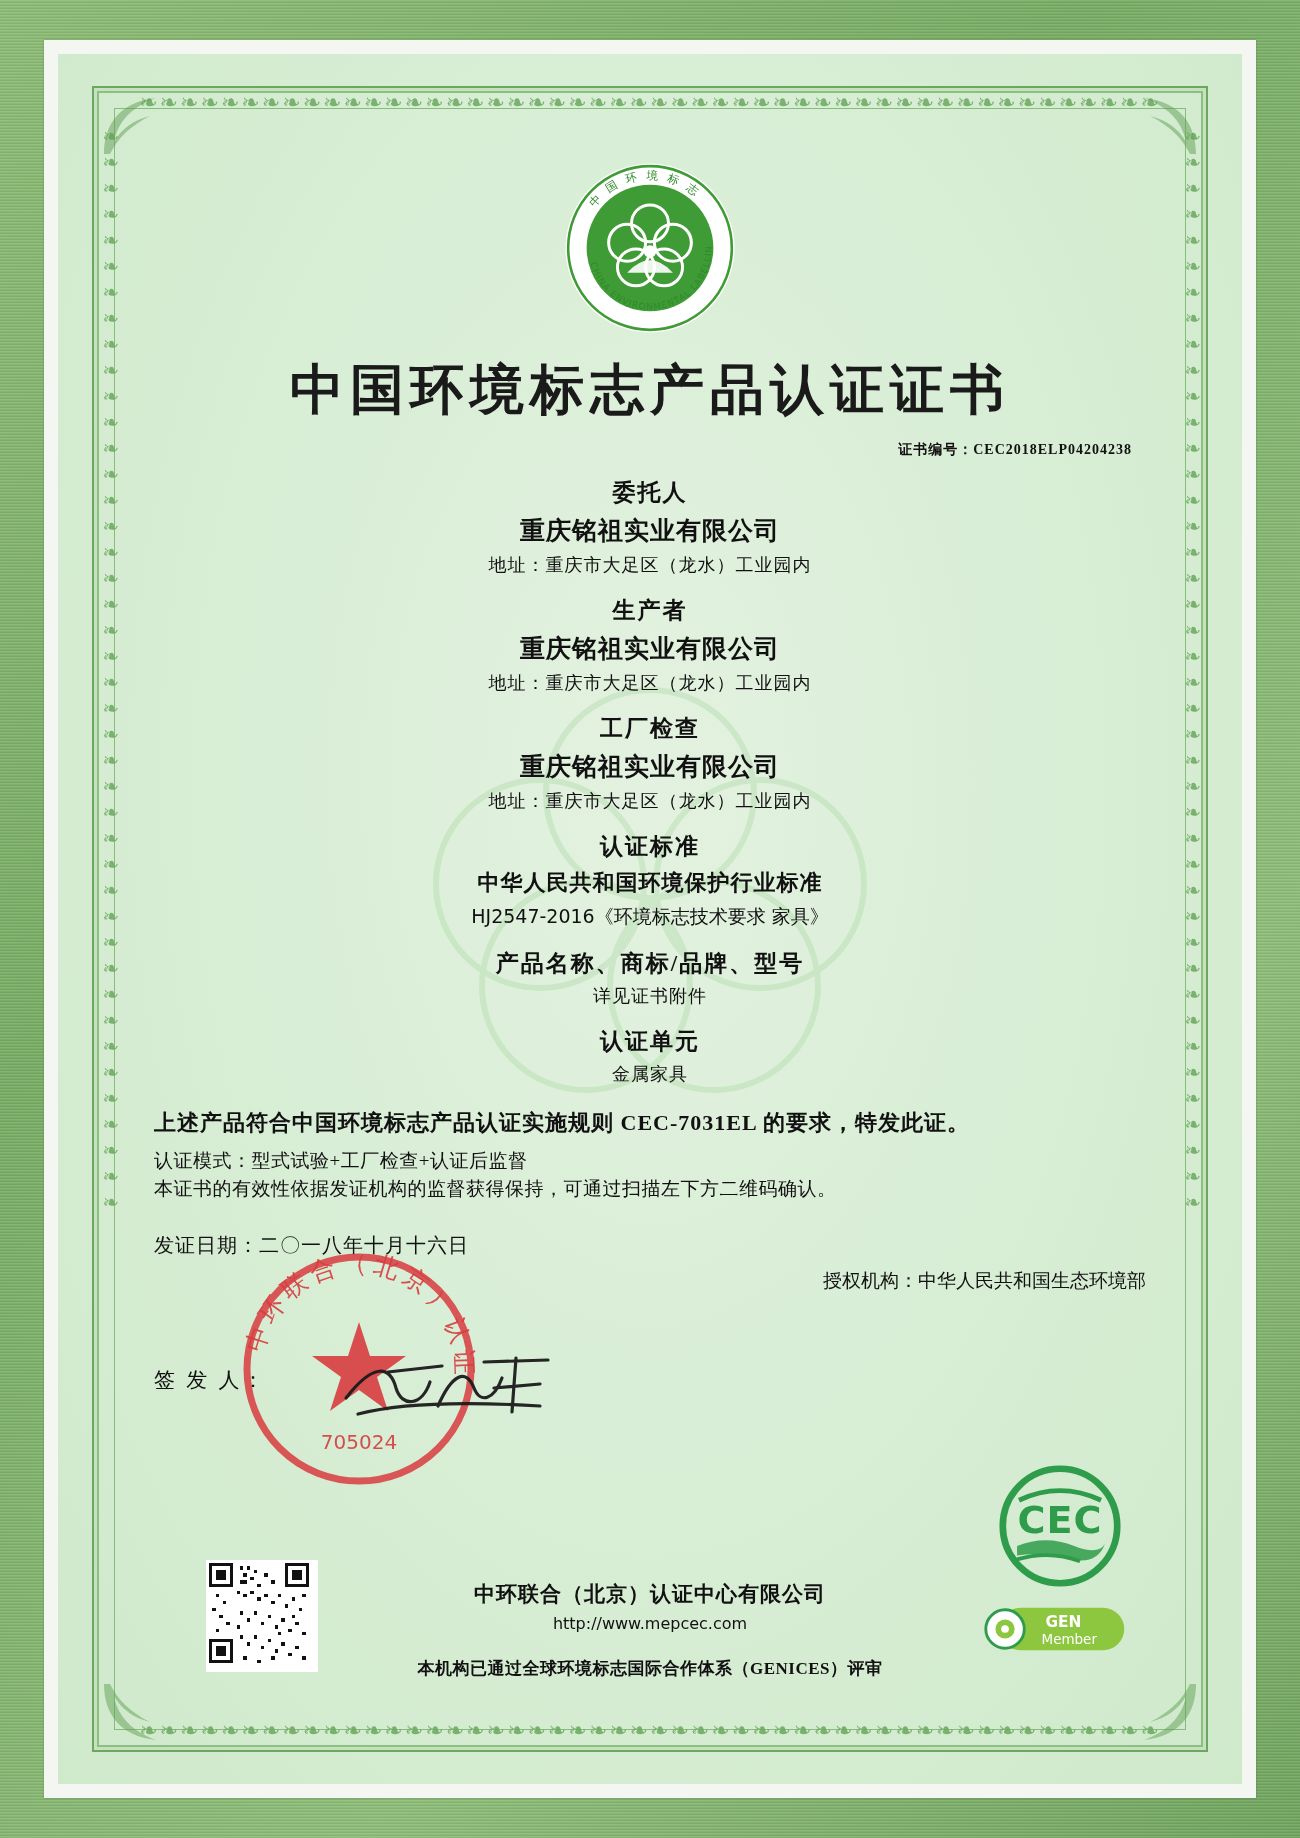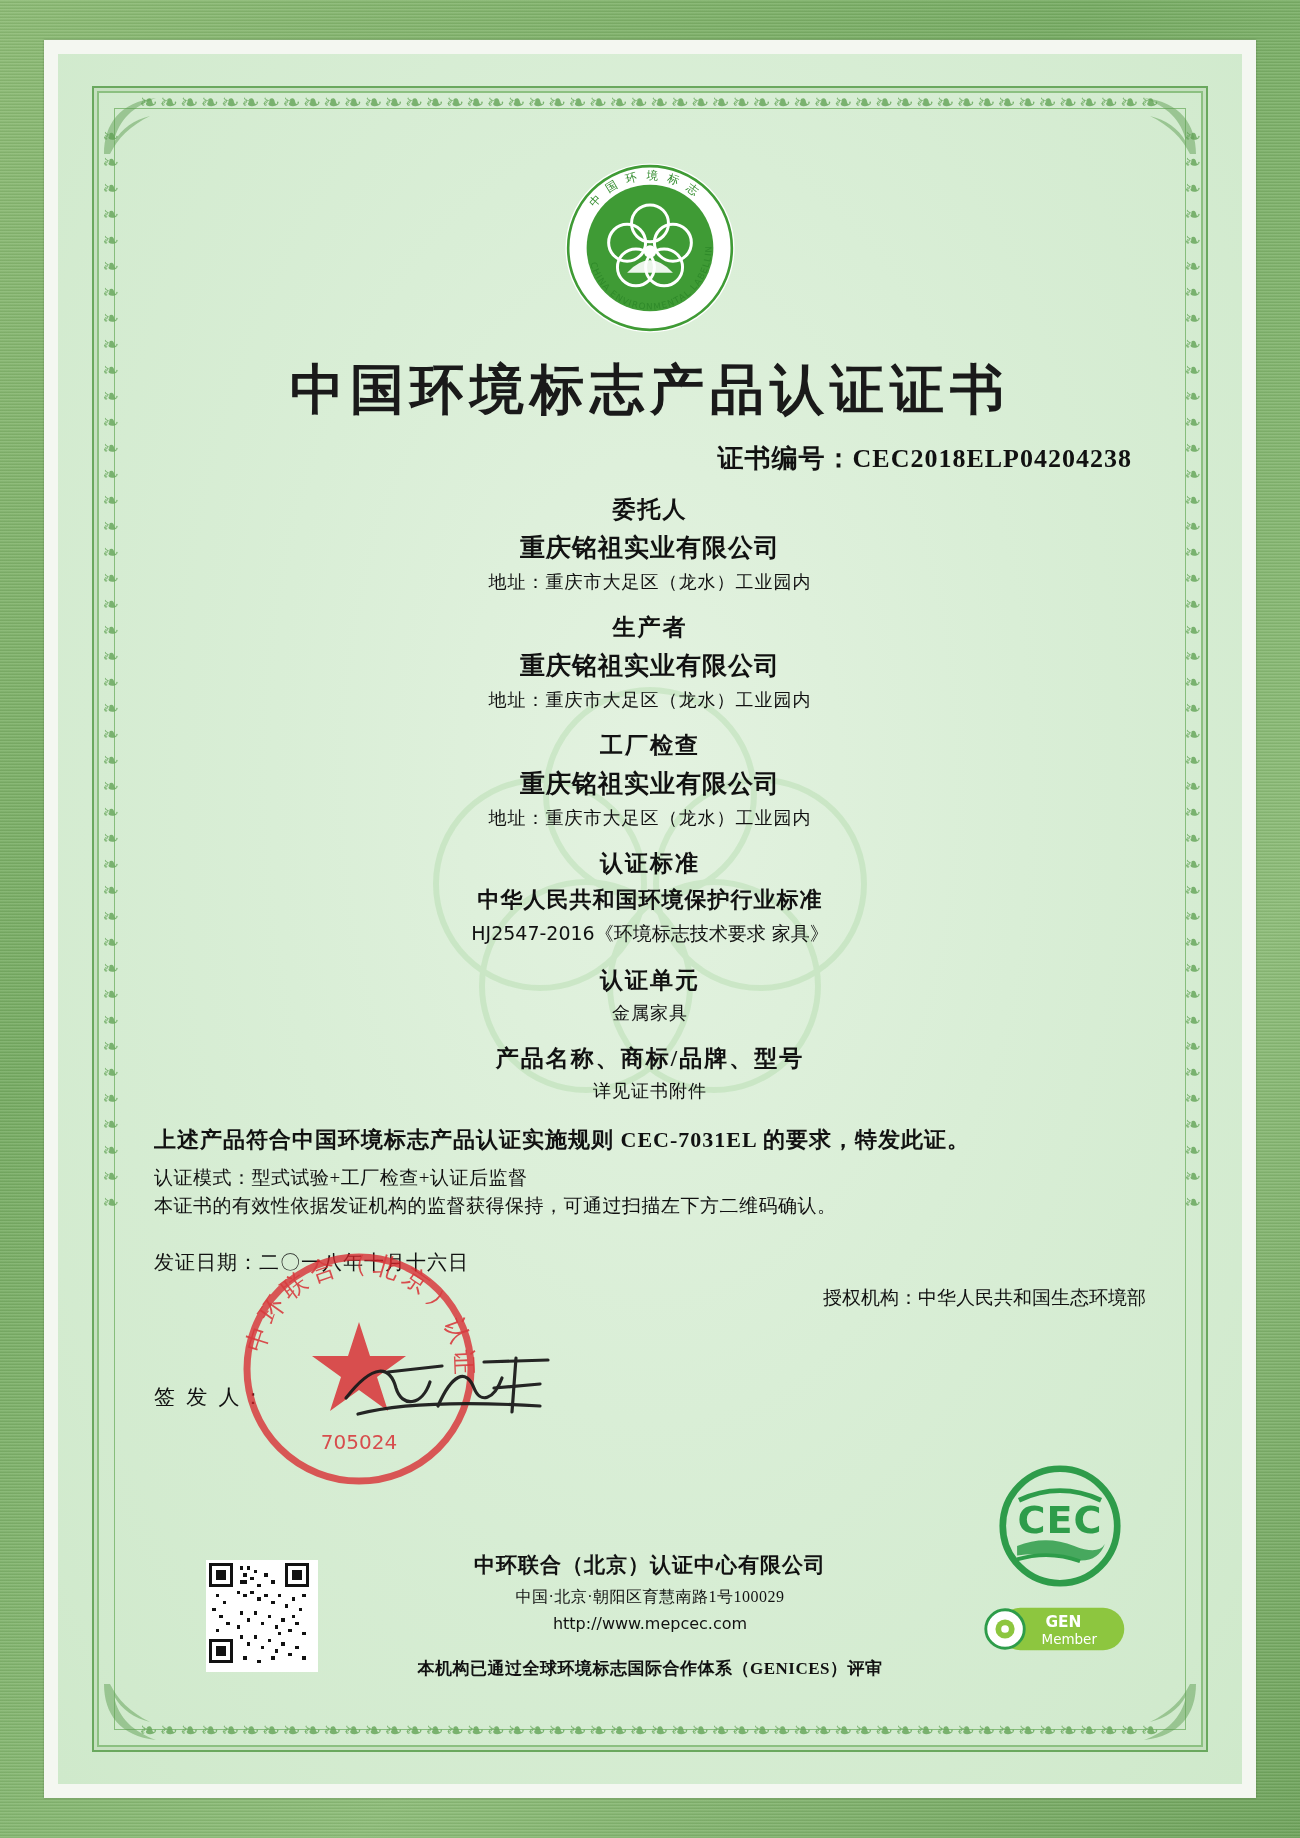--- a/index.html
+++ b/index.html
@@ -74,21 +74,21 @@
     text-align:center;
     font-family:"DejaVu Serif", serif;
     font-weight:bold;
     font-size:54px;
     letter-spacing:6px;
     color:#1a1a1a;
     margin-top:18px;
   }
   .cert-no{
     text-align:right;
-    font-size:26px;
+    font-size:14px;
     font-weight:bold;
     margin-top:14px;
     padding-right:14px;
     color:#111;
     letter-spacing:1px;
   }
   .cert-no .label{font-weight:bold;}
   .cert-no .value{font-family:"Liberation Serif", serif;font-weight:bold;}
 
   .block{text-align:center;margin-top:18px;}
@@ -226,27 +226,27 @@
       <div class="blk-addr">地址：重庆市大足区（龙水）工业园内</div>
     </div>
 
     <div class="block">
       <div class="blk-head">认证标准</div>
       <div class="blk-line">中华人民共和国环境保护行业标准</div>
       <div class="blk-std">HJ2547-2016《环境标志技术要求 家具》</div>
     </div>
 
     <div class="block">
+      <div class="blk-head">产品名称、商标/品牌、型号</div>
+      <div class="blk-sub">详见证书附件</div>
+    </div>
+
+    <div class="block">
       <div class="blk-head">认证单元</div>
       <div class="blk-sub">金属家具</div>
-    </div>
-
-    <div class="block">
-      <div class="blk-head">产品名称、商标/品牌、型号</div>
-      <div class="blk-sub">详见证书附件</div>
     </div>
 
     <div class="statement">上述产品符合中国环境标志产品认证实施规则 CEC-7031EL 的要求，特发此证。</div>
     <div class="mode-line">认证模式：型式试验+工厂检查+认证后监督</div>
     <div class="valid-line">本证书的有效性依据发证机构的监督获得保持，可通过扫描左下方二维码确认。</div>
 
     <div class="dates">
       <div class="date-row">
         <span>发证日期：</span><span>二〇一八年十月十六日</span>
       </div>
@@ -365,18 +365,17 @@
     <rect x="16" y="4" width="130" height="44" rx="22" fill="#8dc63f"></rect>
     <circle cx="22" cy="26" r="20" fill="#ffffff" stroke="#2e9c4a" stroke-width="3"></circle>
     <circle cx="22" cy="26" r="10" fill="#8dc63f"></circle>
     <circle cx="22" cy="26" r="4" fill="#ffffff"></circle>
     <text x="64" y="24" font-size="16" font-weight="bold" fill="#ffffff" font-family="DejaVu Sans, sans-serif">GEN</text>
     <text x="60" y="42" font-size="14" fill="#ffffff" font-family="DejaVu Sans, sans-serif">Member</text>
   </svg>
 
   <div class="footer">
     <div class="f1">中环联合（北京）认证中心有限公司</div>
-    <div class="f2">中国·北京·朝阳区育慧南路1号100029</div>
     <div class="f3">http://www.mepcec.com</div>
     <div class="f4">本机构已通过全球环境标志国际合作体系（GENICES）评审</div>
   </div>
 
 </div>
 
 </body></html>

